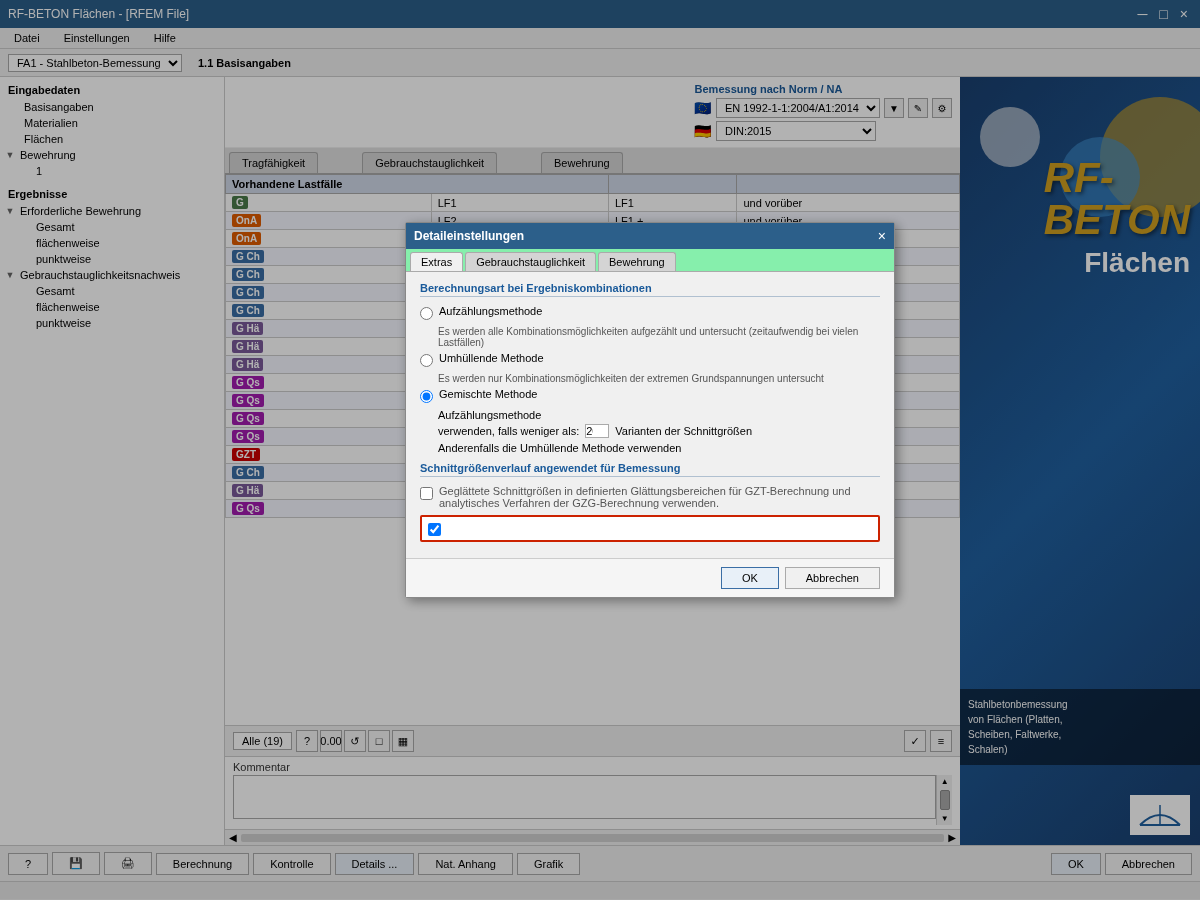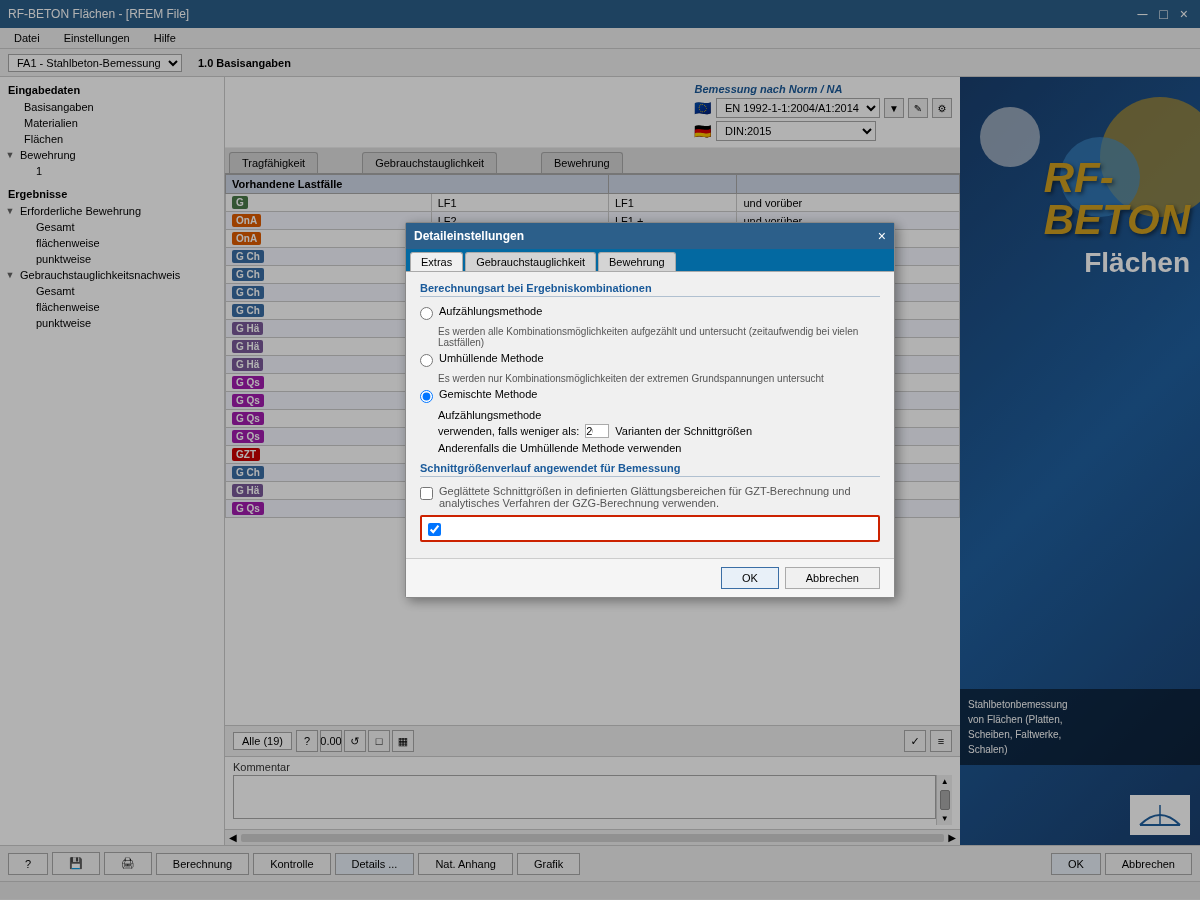--- a/index.html
+++ b/index.html
@@ -64,41 +64,41 @@
     .action-btn { border: 1px solid #aaa; background: #f5f5f5; padding: 4px 16px; font-size: 11px; cursor: pointer; }
     .action-btn.primary { background: #e8f0f8; }
     .spacer { flex: 1; }
 
     
     .modal-overlay { position: fixed; top: 0; left: 0; width: 100%; height: 100%; background: rgba(0,0,0,0.3); z-index: 100; display: flex; align-items: center; justify-content: center; }
     .modal { background: #f0f0f0; border: 1px solid #888; box-shadow: 3px 3px 12px rgba(0,0,0,0.4); width: 490px; border-radius: 2px; }
     .modal-title-bar { background: #2c5f8a; color: white; padding: 5px 8px; display: flex; justify-content: space-between; align-items: center; }
     .modal-title { font-size: 12px; font-weight: bold; }
     .modal-close { background: none; border: none; color: white; cursor: pointer; font-size: 14px; }
-    .modal-tabs { display: flex; background: #0369a1; border-bottom: 1px solid #aaa; padding-top: 3px; padding-left: 4px; }
+    .modal-tabs { display: flex; background: #86efac; border-bottom: 1px solid #aaa; padding-top: 3px; padding-left: 4px; }
     .modal-tab { padding: 3px 10px; border: 1px solid #aaa; border-bottom: none; background: #d4d4d4; cursor: pointer; font-size: 11px; margin-right: 2px; border-radius: 3px 3px 0 0; }
     .modal-tab.active { background: #f0f0f0; }
     .modal-body { padding: 10px 14px; }
     .modal-section-title { font-size: 11px; color: #1a5a9a; font-weight: bold; margin-bottom: 8px; border-bottom: 1px solid #b0c0d0; padding-bottom: 2px; }
     .radio-option { display: flex; align-items: flex-start; gap: 6px; margin-bottom: 6px; }
     .radio-option input { margin-top: 2px; }
     .radio-desc { font-size: 10px; color: #555; margin-left: 18px; margin-bottom: 4px; }
     .mixed-method-row { display: flex; align-items: center; gap: 6px; margin-left: 18px; margin-bottom: 4px; }
     .number-input { width: 24px; border: 1px solid #aaa; text-align: center; font-size: 11px; padding: 0; }
     .modal-section2 { }
     .checkbox-row { display: flex; align-items: flex-start; gap: 6px; margin-bottom: 6px; }
     .checkbox-row input { margin-top: 2px; }
     .highlighted-checkbox-row { border: 2px solid #cc2200; padding: 4px 6px; border-radius: 2px; background: #fff; margin-top: 6px; }
     .modal-footer { display: flex; justify-content: flex-end; gap: 6px; padding: 8px 14px; border-top: 1px solid #ccc; background: #f5f5f5; }
     .modal-btn { border: 1px solid #aaa; background: #f0f0f0; padding: 4px 20px; font-size: 11px; cursor: pointer; }
     .modal-btn.ok { background: #e8f0f8; border-color: #3a6ea5; }
 
     
     .norm-row { display: flex; align-items: center; gap: 6px; padding: 6px 8px; background: white; border-bottom: 1px solid #eee; }
-    .norm-label { font-size: 11px; font-weight: bold; color: #1a5a9a; font-style: italic; }
+    .norm-label { font-size: 11px; font-weight: bold; color: #1a5a9a; }
     .norm-select { border: 1px solid #aaa; background: white; font-size: 11px; padding: 2px 4px; min-width: 160px; }
 
     
     .rf-beton-panel { background: linear-gradient(135deg, #1a4070 0%, #2060a0 50%, #1a4070 100%); height: 100%; position: relative; display: flex; flex-direction: column; justify-content: flex-end; }
     .rf-beton-text { position: absolute; right: 10px; top: 80px; color: #d0a020; font-size: 42px; font-weight: bold; font-style: italic; line-height: 1; text-shadow: 2px 2px 4px rgba(0,0,0,0.5); }
     .rf-beton-sub { position: absolute; right: 10px; top: 170px; color: white; font-size: 28px; font-weight: bold; }
     .rf-beton-desc { position: absolute; bottom: 80px; right: 0; left: 0; background: rgba(0,0,0,0.5); padding: 8px; color: white; font-size: 10px; line-height: 1.5; }
     .rf-logo { position: absolute; bottom: 10px; right: 10px; width: 60px; height: 40px; background: white; display: flex; align-items: center; justify-content: center; }
 
     
@@ -140,21 +140,21 @@
   <span class="menu-item">Einstellungen</span>
   <span class="menu-item">Hilfe</span>
 </div>
 
 <div class="main-container">
 
   <div class="toolbar-row">
     <select class="dropdown-select">
       <option>FA1 - Stahlbeton-Bemessung</option>
     </select>
-    <span class="section-label">1.0 Basisangaben</span>
+    <span class="section-label">1.1 Basisangaben</span>
   </div>
 
   <div class="content-area">
 
     <div class="sidebar">
       <div class="sidebar-section">Eingabedaten</div>
       <div class="sidebar-tree-row">
         <span class="sidebar-expander"></span>
         <span style="padding-left:8px">Basisangaben</span>
       </div>

